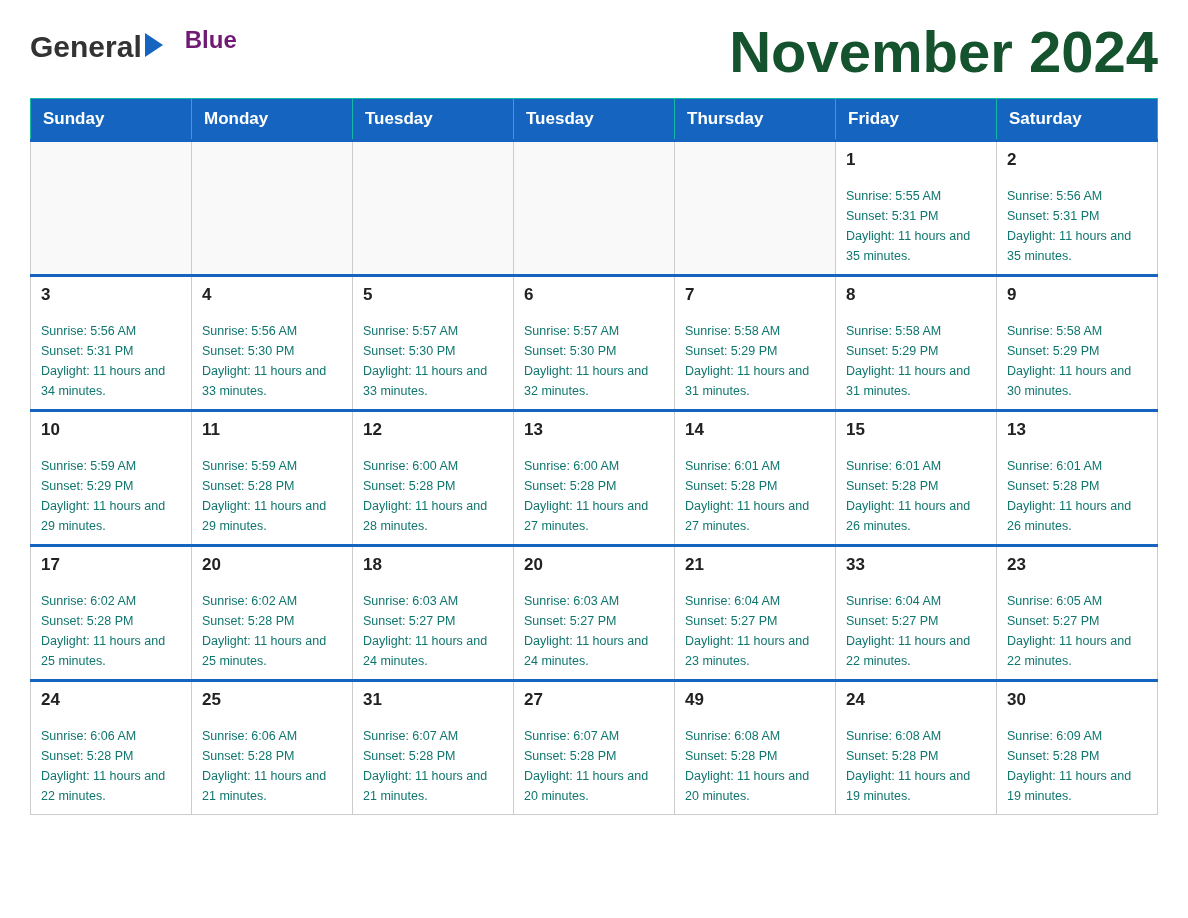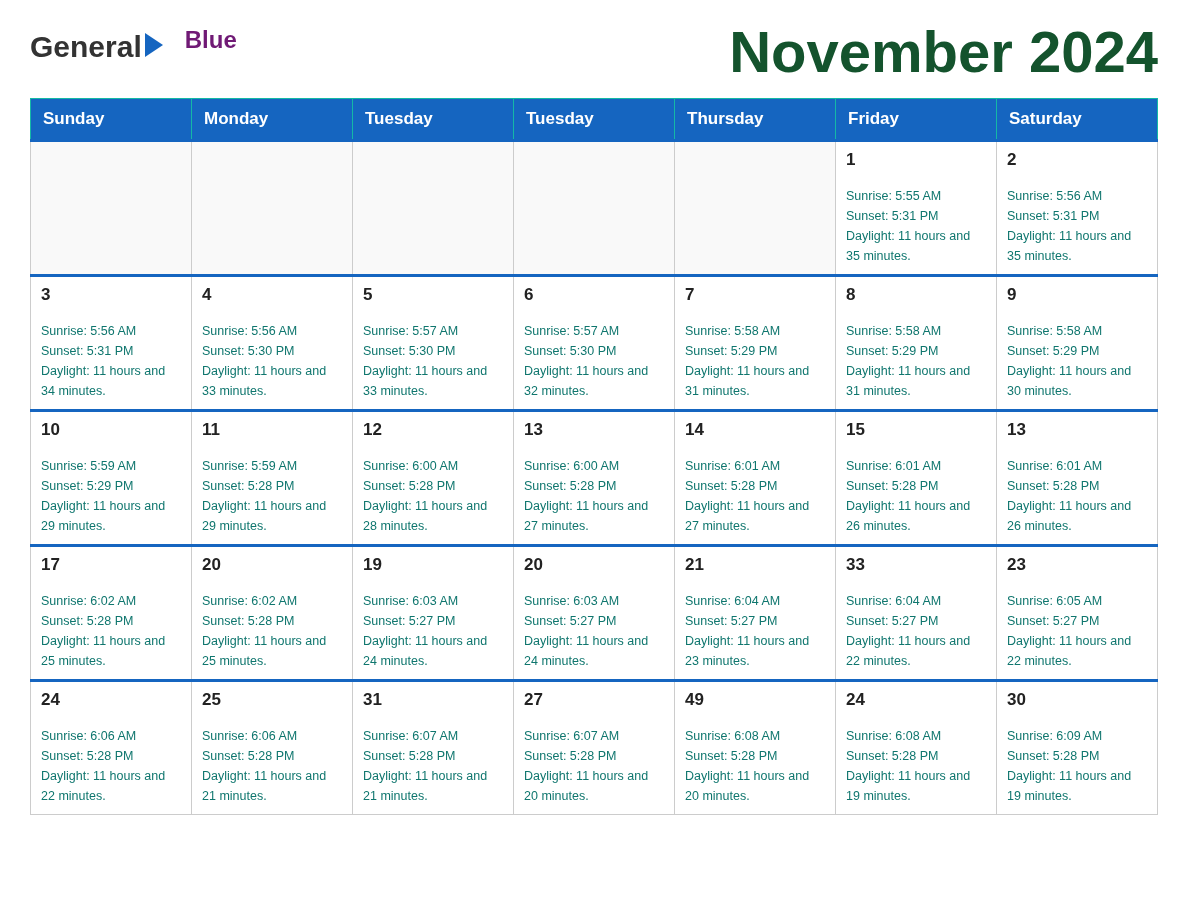--- a/index.html
+++ b/index.html
@@ -218,21 +218,21 @@
       <tr>
         <td>
           <span class="day-number">17</span>
           <div class="day-info">Sunrise: 6:02 AM<br>Sunset: 5:28 PM<br>Daylight: 11 hours and 25 minutes.</div>
         </td>
         <td>
           <span class="day-number">20</span>
           <div class="day-info">Sunrise: 6:02 AM<br>Sunset: 5:28 PM<br>Daylight: 11 hours and 25 minutes.</div>
         </td>
         <td>
-          <span class="day-number">19</span>
+          <span class="day-number">18</span>
           <div class="day-info">Sunrise: 6:03 AM<br>Sunset: 5:27 PM<br>Daylight: 11 hours and 24 minutes.</div>
         </td>
         <td>
           <span class="day-number">20</span>
           <div class="day-info">Sunrise: 6:03 AM<br>Sunset: 5:27 PM<br>Daylight: 11 hours and 24 minutes.</div>
         </td>
         <td>
           <span class="day-number">21</span>
           <div class="day-info">Sunrise: 6:04 AM<br>Sunset: 5:27 PM<br>Daylight: 11 hours and 23 minutes.</div>
         </td>

